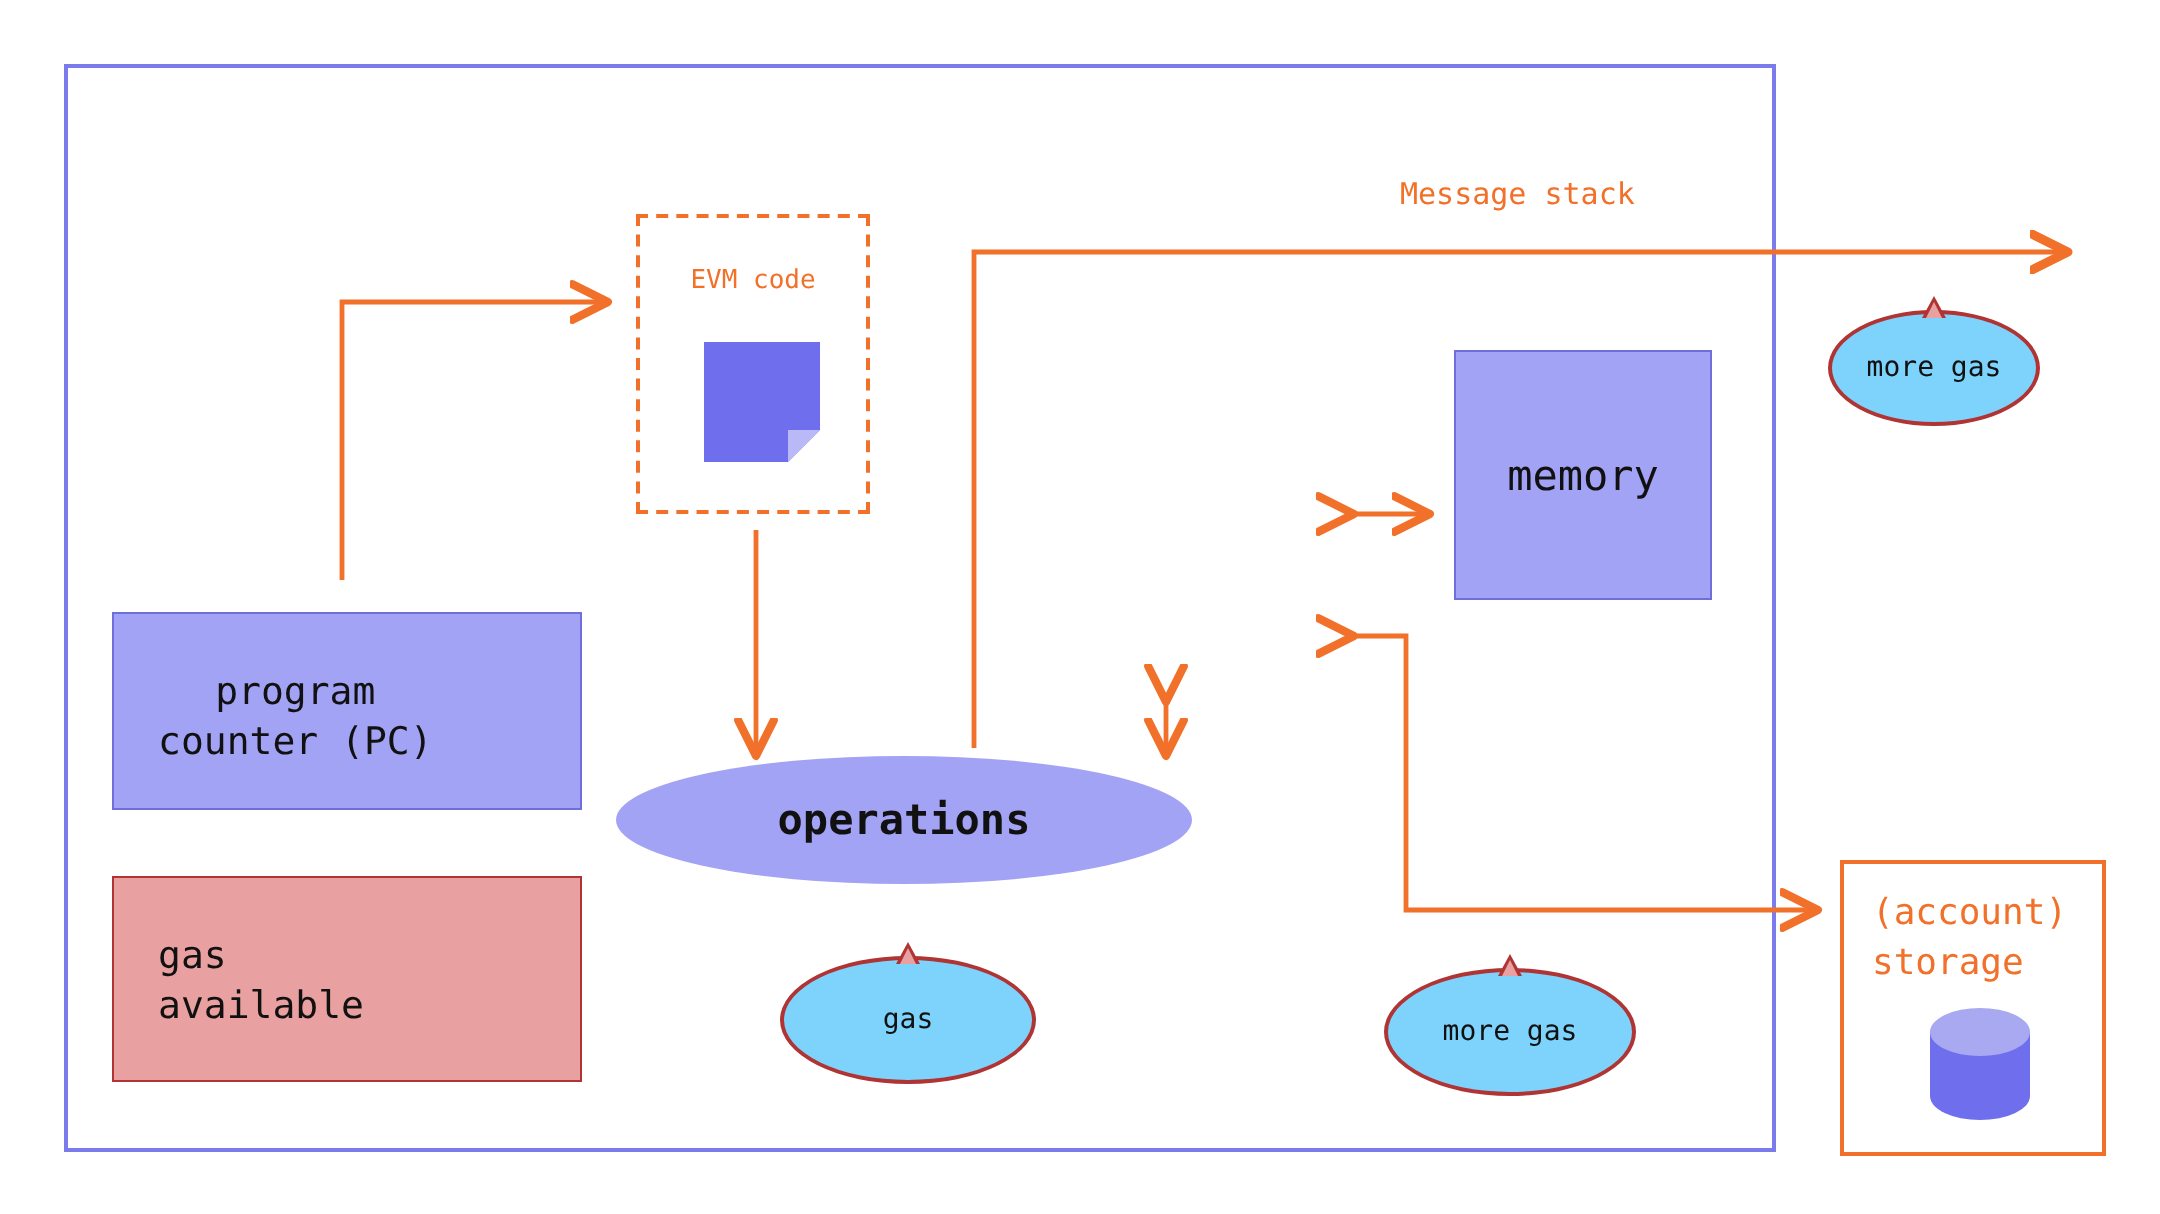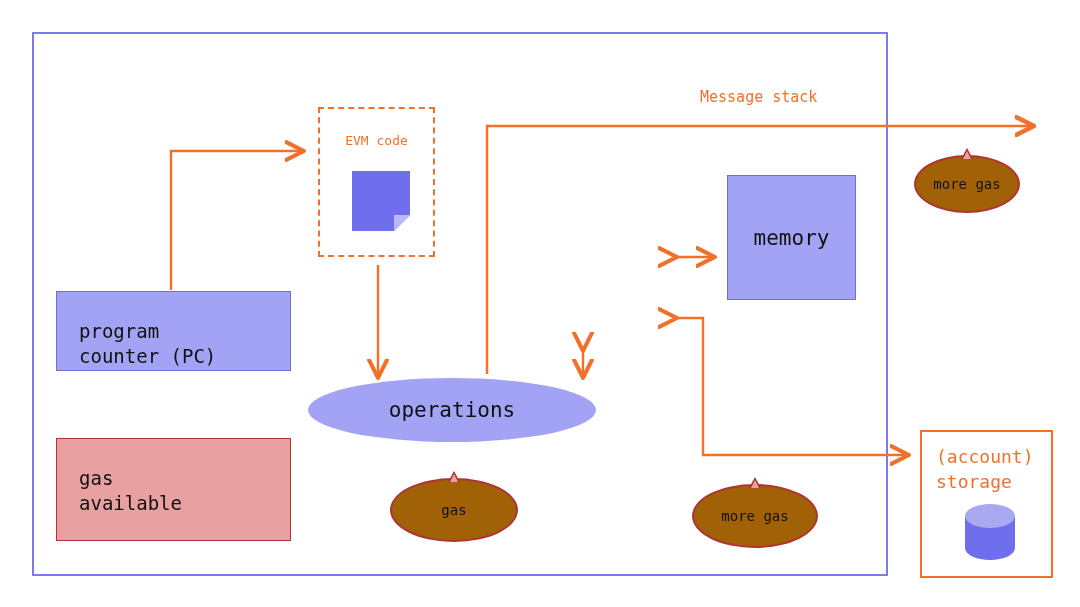--- a/index.html
+++ b/index.html
@@ -10,45 +10,45 @@
 
   
   #evm-frame{left:32px;top:32px;width:856px;height:544px;border:2px solid #7b7bee;}
 
   
   .boxp{background:#a3a3f5;border:1.5px solid #6f6fdc;}
   .boxr{background:#e8a0a0;border:1.5px solid #b03434;}
   .boxlabel{color:#111;font-size:19px;line-height:1.32;white-space:pre;}
 
   
-  #pc-box{left:56px;top:291px;width:235px;height:80px;}
+  #pc-box{left:56px;top:306px;width:235px;height:99px;text-align:center;}
   #pc-box .boxlabel{position:absolute;left:22px;top:27px;}
   #gas-box{left:56px;top:438px;width:235px;height:103px;}
   #gas-box .boxlabel{position:absolute;left:22px;top:27px;}
 
   
   #stack-box{left:535px;top:175px;width:129px;height:155px;}
   #memory-box{left:727px;top:175px;width:129px;height:125px;}
   .centerlabel{position:absolute;inset:0;display:flex;align-items:center;
                justify-content:center;color:#111;font-size:21px;}
 
   
   #evmcode-box{left:318px;top:107px;width:117px;height:150px;
                border:2.5px dashed #f2712a;}
   #evmcode-title{position:absolute;left:0;right:0;top:24px;text-align:center;
                  color:#f2712a;font-size:13px;}
   #page-icon{position:absolute;left:32px;top:62px;width:58px;height:60px;}
 
   
   #operations-ellipse{left:308px;top:378px;width:288px;height:64px;
         background:#a3a3f5;border-radius:50%;}
-  #operations-ellipse .centerlabel{font-size:21px;}
+  #operations-ellipse .centerlabel{font-size:21px;font-weight:bold;}
 
   
-  .bubble{background:#a16207;border:2px solid #b03434;border-radius:50%;}
+  .bubble{background:#7dd3fc;border:2px solid #b03434;border-radius:50%;}
   .bubble .centerlabel{font-size:14px;}
   .tail{position:absolute;left:50%;top:-9px;margin-left:-6px;width:0;height:0;
         border-left:6px solid transparent;border-right:6px solid transparent;
         border-bottom:11px solid #b03434;}
   .tail:after{content:"";position:absolute;left:-4px;top:3px;width:0;height:0;
         border-left:4px solid transparent;border-right:4px solid transparent;
         border-bottom:8px solid #e8a0a0;}
   #gas-bubble{left:390px;top:478px;width:128px;height:64px;}
   #moregas-bubble-1{left:914px;top:155px;width:106px;height:58px;}
   #moregas-bubble-2{left:692px;top:484px;width:126px;height:64px;}

